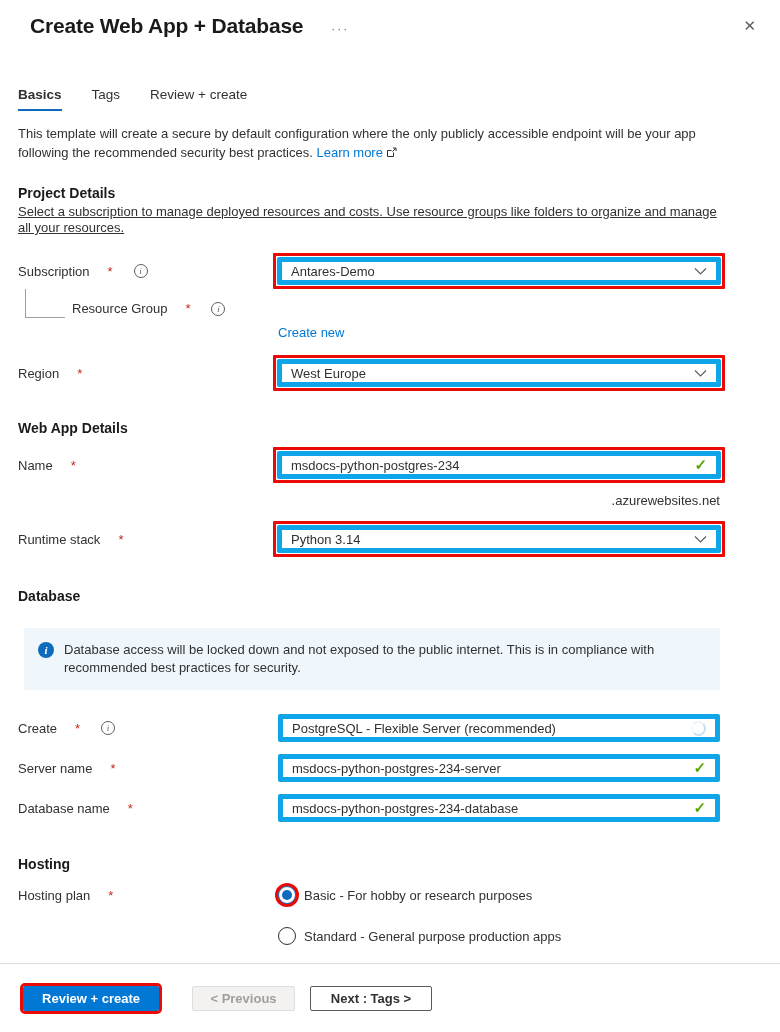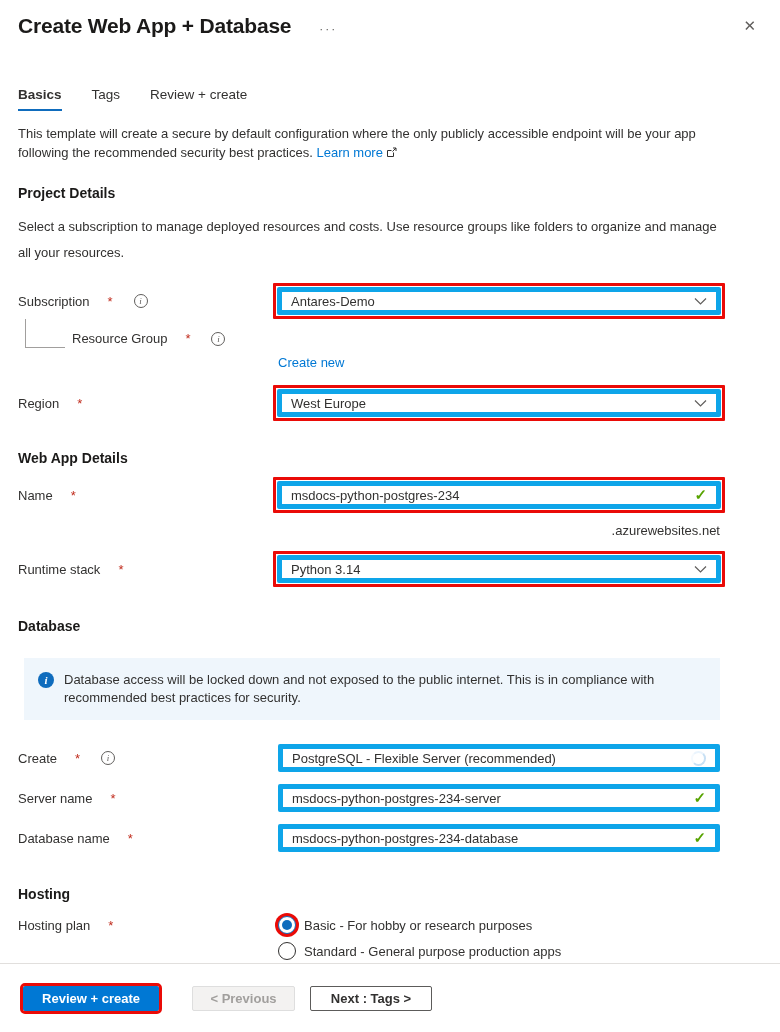--- a/index.html
+++ b/index.html
@@ -5,37 +5,37 @@
   * { box-sizing: border-box; margin: 0; padding: 0; }
   html, body { width: 780px; height: 1032px; }
   body {
     font-family: "Liberation Sans", sans-serif;
     font-size: 13px;
     color: #323130;
     background: #ffffff;
     position: relative;
     overflow: hidden;
   }
-  .header { padding: 14px 24px 0 18px; display: flex; align-items: flex-start; }
+  .header { padding: 14px 24px 0 30px; display: flex; align-items: flex-start; }
   .page-title { font-size: 21px; font-weight: 700; color: #1b1a19; letter-spacing: -0.2px; }
   .title-ellipsis { margin-left: 28px; margin-top: 8px; color: #605e5c; font-size: 12px; letter-spacing: 2px; cursor: pointer; }
   .close-btn { margin-left: auto; margin-top: 4px; color: #605e5c; font-size: 15px; cursor: pointer; line-height: 1; }
 
   .content { padding: 0 60px 0 18px; }
 
   .tabs { display: flex; gap: 30px; margin-top: 49px; }
   .tab { font-size: 13.5px; color: #323130; padding-bottom: 7px; cursor: pointer; border-bottom: 2.5px solid transparent; }
   .tab.active { font-weight: 700; border-bottom-color: #0f6cbd; }
 
   .intro { margin-top: 13px; line-height: 19px; max-width: 706px; }
   .link { color: #0078d4; text-decoration: none; cursor: pointer; }
   .ext-icon { display: inline-block; vertical-align: -1px; margin-left: 3px; }
 
   .section-heading { font-size: 14px; font-weight: 700; color: #1b1a19; margin-top: 22px; }
-  .section-desc { margin-top: 13px; line-height: 26px; max-width: 706px; }
+  .section-desc { margin-top: 3px; line-height: 16px; max-width: 706px; text-decoration: underline; }
 
   .form-row { display: flex; align-items: center; position: relative; }
   .label-col { width: 260px; flex: none; display: flex; align-items: center; gap: 16px; }
   .req { color: #c02b1c; margin-left: 2px; }
   .info-icon {
     display: inline-flex; align-items: center; justify-content: center;
     width: 14px; height: 14px; border-radius: 50%;
     border: 1px solid #605e5c; color: #605e5c;
     font-size: 9px; font-style: italic; font-family: "Liberation Serif", serif;
     margin-left: 5px; cursor: pointer;
@@ -70,21 +70,21 @@
     line-height: 18px;
   }
   .banner-info-icon {
     flex: none; width: 16px; height: 16px; border-radius: 50%;
     background: #0f6cbd; color: #fff; font-size: 11px; font-weight: 700;
     display: flex; align-items: center; justify-content: center; margin-top: 1px;
     font-family: "Liberation Serif", serif; font-style: italic;
   }
   .banner-text { max-width: 630px; }
 
-  .radio-group { display: flex; flex-direction: column; gap: 8px; }
+  .radio-group { display: flex; flex-direction: column; gap: 23px; }
   .radio-option { display: flex; align-items: center; gap: 8px; cursor: pointer; }
   .radio {
     width: 18px; height: 18px; border-radius: 50%; border: 1px solid #323130;
     background: #fff; flex: none; display: flex; align-items: center; justify-content: center;
   }
   .radio.selected { border-color: #0f6cbd; box-shadow: 0 0 0 3px #ea0b07; }
   .radio.selected .dot { width: 10px; height: 10px; border-radius: 50%; background: #0f6cbd; }
 
   .footer {
     position: absolute; left: 0; right: 0; bottom: 0; height: 69px;

